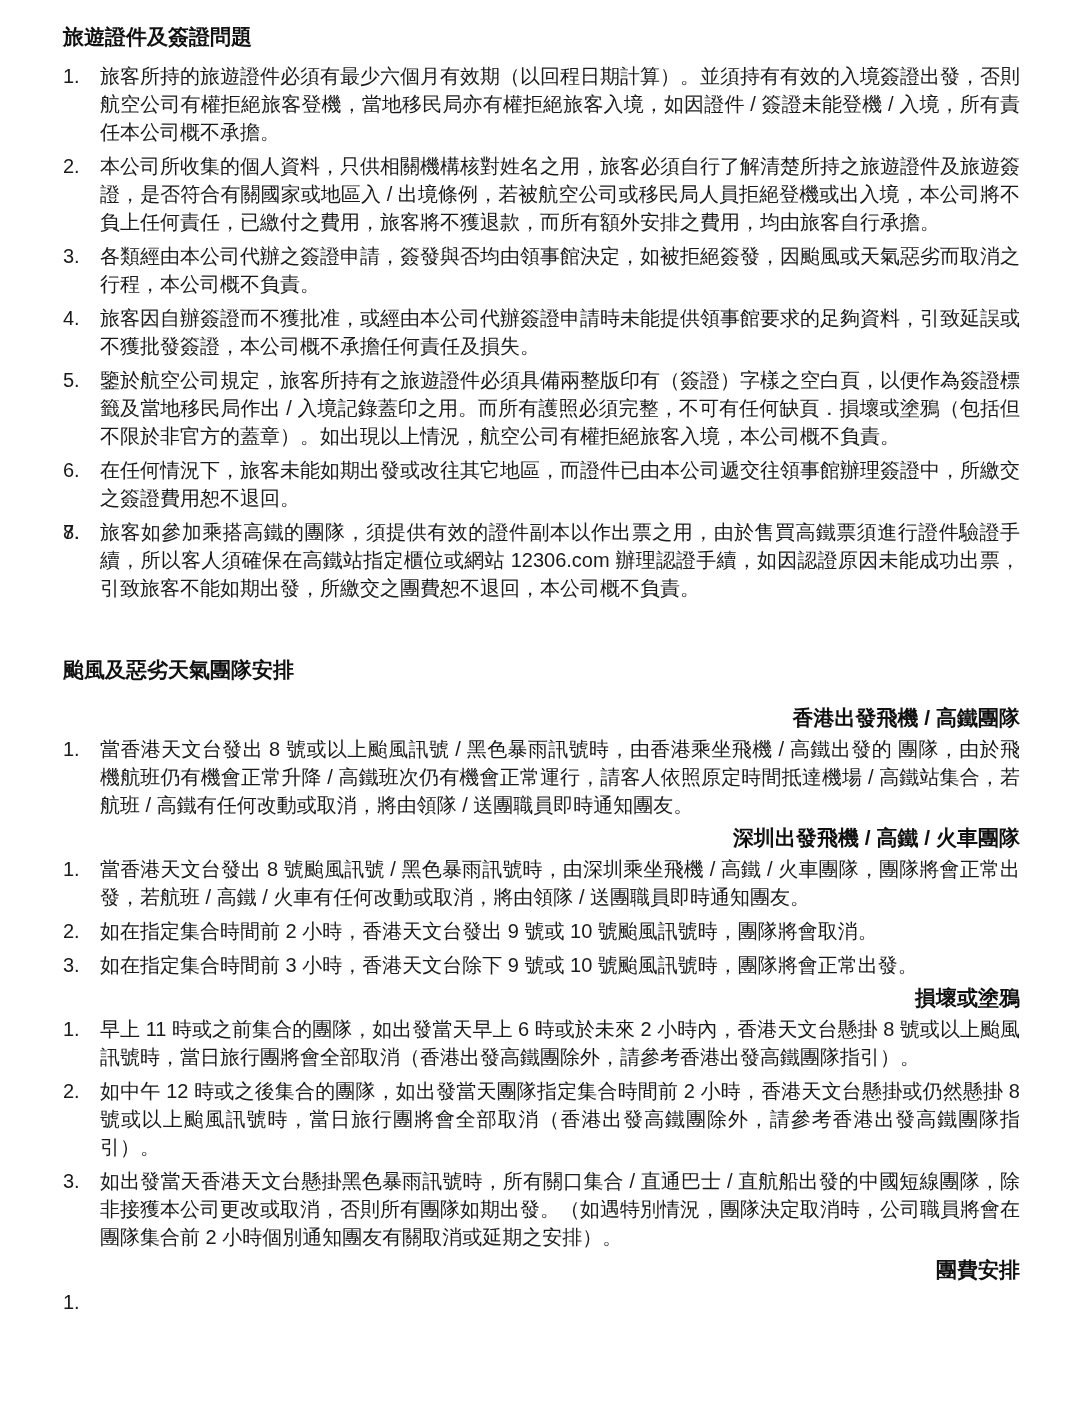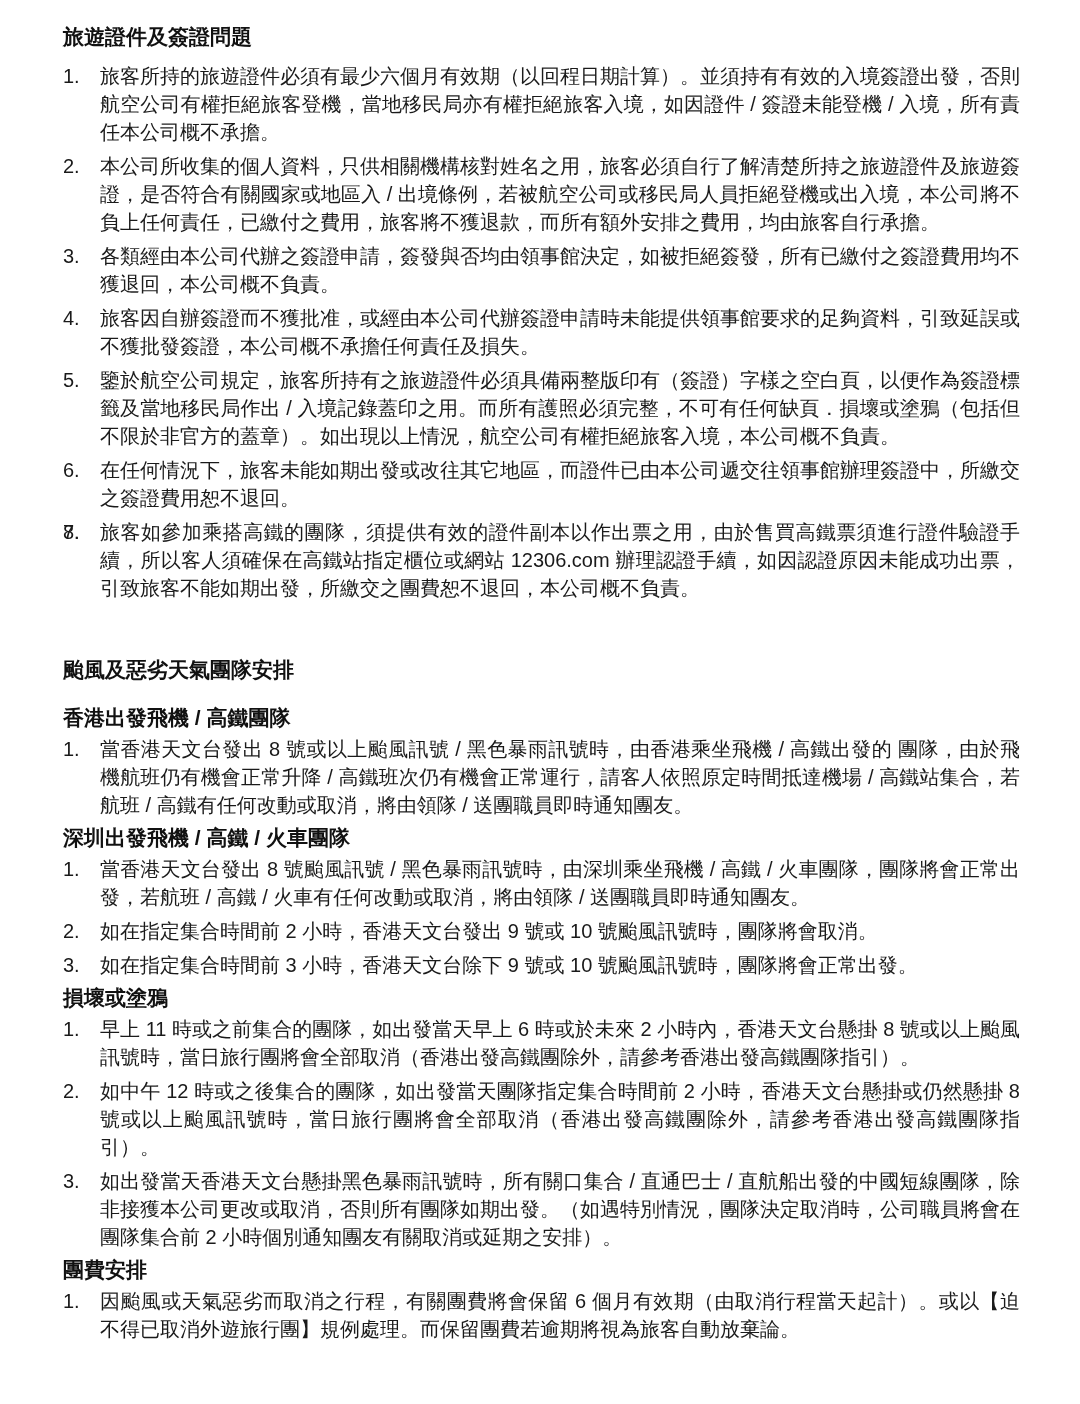--- a/index.html
+++ b/index.html
@@ -23,20 +23,21 @@
     color: #111111;
     margin: 0 0 13px 0;
   }
   .section-gap { margin-top: 55px; margin-bottom: 23px; }
   .sub-title {
     font-size: 21px;
     line-height: 25px;
     font-weight: 700;
     color: #111111;
     margin: 6px 0 5px 0;
+    text-align: right;
   }
   ol.terms-list {
     list-style: none;
     margin: 0 0 2px 0;
     padding: 0;
   }
   ol.terms-list li {
     position: relative;
     padding-left: 37px;
     font-size: 20px;
@@ -62,21 +63,21 @@
     <li>
       <span class="num">1.</span>
       <span class="txt">旅客所持的旅遊證件必須有最少六個月有效期（以回程日期計算）。並須持有有效的入境簽證出發，否則航空公司有權拒絕旅客登機，當地移民局亦有權拒絕旅客入境，如因證件 / 簽證未能登機 / 入境，所有責任本公司概不承擔。</span>
     </li>
     <li>
       <span class="num">2.</span>
       <span class="txt">本公司所收集的個人資料，只供相關機構核對姓名之用，旅客必須自行了解清楚所持之旅遊證件及旅遊簽證，是否符合有關國家或地區入 / 出境條例，若被航空公司或移民局人員拒絕登機或出入境，本公司將不負上任何責任，已繳付之費用，旅客將不獲退款，而所有額外安排之費用，均由旅客自行承擔。</span>
     </li>
     <li>
       <span class="num">3.</span>
-      <span class="txt">各類經由本公司代辦之簽證申請，簽發與否均由領事館決定，如被拒絕簽發，所有已繳付之簽證費用均不獲退回，本公司概不負責。</span>
+      <span class="txt">各類經由本公司代辦之簽證申請，簽發與否均由領事館決定，如被拒絕簽發，因颱風或天氣惡劣而取消之行程，本公司概不負責。</span>
     </li>
     <li>
       <span class="num">4.</span>
       <span class="txt">旅客因自辦簽證而不獲批准，或經由本公司代辦簽證申請時未能提供領事館要求的足夠資料，引致延誤或不獲批發簽證，本公司概不承擔任何責任及損失。</span>
     </li>
     <li>
       <span class="num">5.</span>
       <span class="txt">鑒於航空公司規定，旅客所持有之旅遊證件必須具備兩整版印有（簽證）字樣之空白頁，以便作為簽證標籤及當地移民局作出 / 入境記錄蓋印之用。而所有護照必須完整，不可有任何缺頁．損壞或塗鴉（包括但不限於非官方的蓋章）。如出現以上情況，航空公司有權拒絕旅客入境，本公司概不負責。</span>
     </li>
     <li>
@@ -131,17 +132,16 @@
     <li>
       <span class="num">3.</span>
       <span class="txt">如出發當天香港天文台懸掛黑色暴雨訊號時，所有關口集合 / 直通巴士 / 直航船出發的中國短線團隊，除非接獲本公司更改或取消，否則所有團隊如期出發。（如遇特別情況，團隊決定取消時，公司職員將會在團隊集合前 2 小時個別通知團友有關取消或延期之安排）。</span>
     </li>
   </ol>
 
   <h2 class="sub-title">團費安排</h2>
   <ol class="terms-list">
     <li>
       <span class="num">1.</span>
-      <span class="txt">因颱風或天氣惡劣而取消之行程，有關團費將會保留 6 個月有效期（由取消行程當天起計）。或以【迫不得已取消外遊旅行團】規例處理。而保留團費若逾期將視為旅客自動放棄論。</span>
     </li>
   </ol>
 
 </div>
 
 </body></html>

